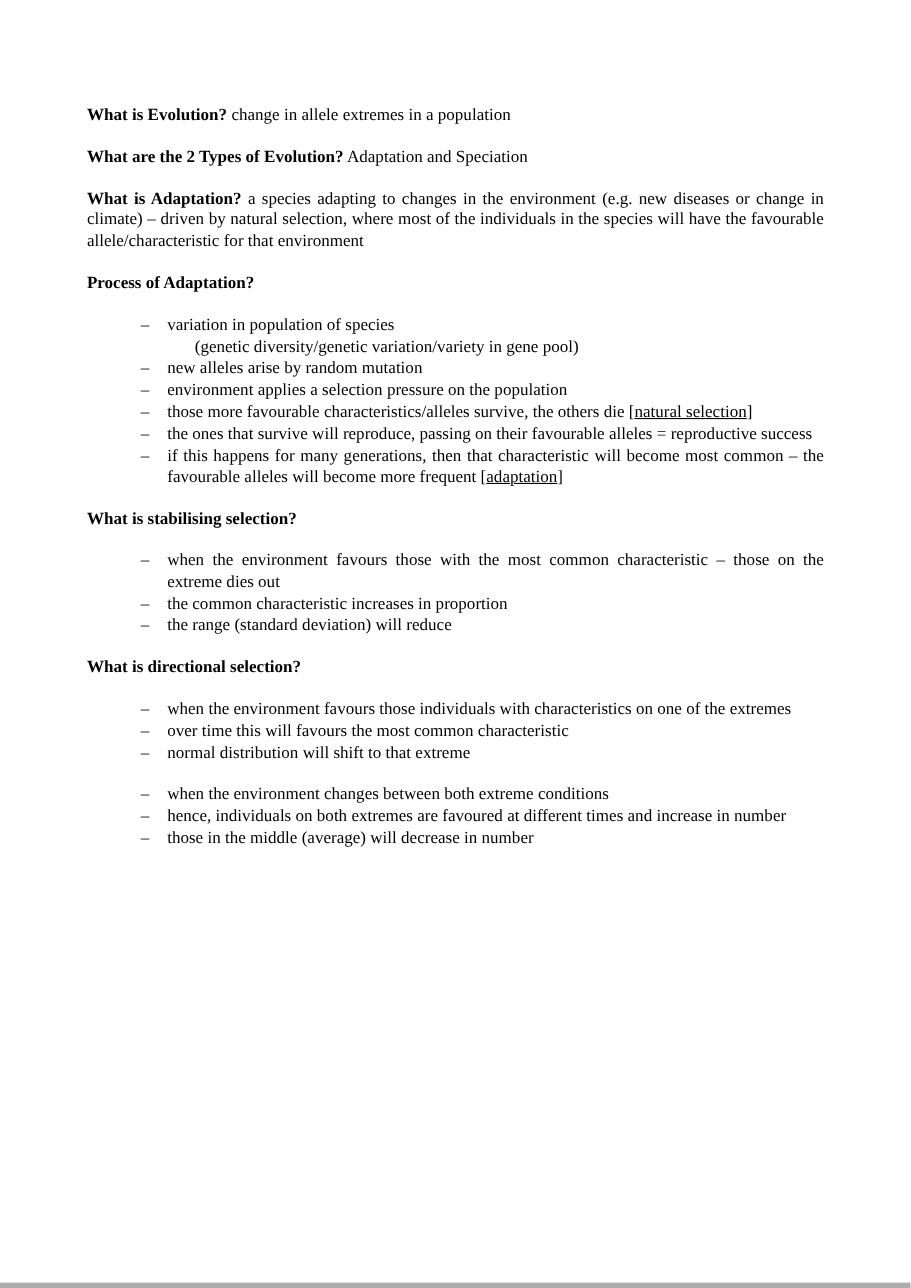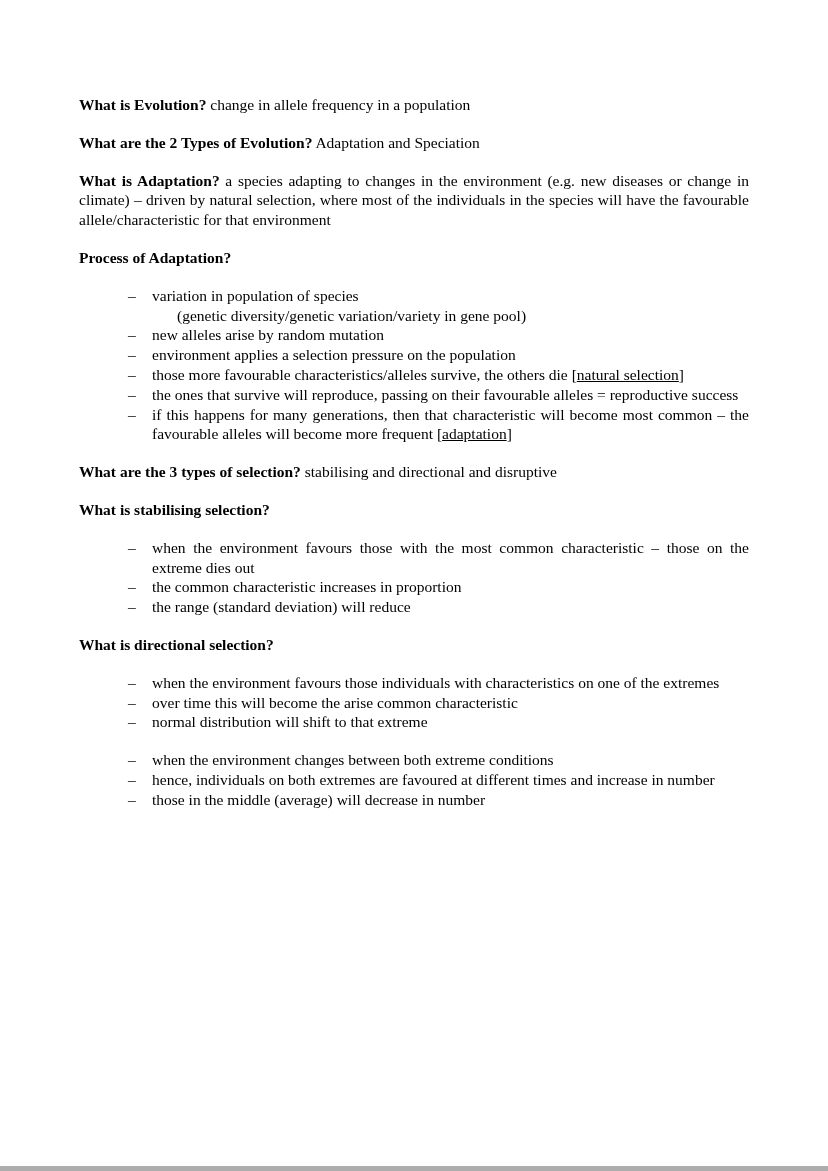--- a/index.html
+++ b/index.html
@@ -38,21 +38,21 @@
     height: 5px;
     background: #adadad;
   }
 </style>
 </head>
 <body>
 
 <div class="page">
   <div class="content">
 
-    <p class="para"><span class="q">What is Evolution?</span> <span>change in allele frequency in a population</span></p>
+    <p class="para"><span class="q">What is Evolution?</span> <span>change in allele extremes in a population</span></p>
 
     <p class="para"><span class="q">What are the 2 Types of Evolution?</span> <span>Adaptation and Speciation</span></p>
 
     <p class="para just"><span class="q">What is Adaptation?</span> <span>a species adapting to changes in the environment (e.g. new diseases or change in climate) – driven by natural selection, where most of the individuals in the species will have the favourable allele/characteristic for that environment</span></p>
 
     <div>
       <p class="para q">Process of Adaptation?</p>
       <div class="bullets">
         <div class="bullet">
           <span class="dash">–</span>
@@ -74,21 +74,20 @@
           <span class="dash">–</span>
           <span class="btext">the ones that survive will reproduce, passing on their favourable alleles = reproductive success</span>
         </div>
         <div class="bullet">
           <span class="dash">–</span>
           <span class="btext"><span>if this happens for many generations, then that characteristic will become most common – the favourable alleles will become more frequent [</span><span class="u">adaptation</span><span>]</span></span>
         </div>
       </div>
     </div>
 
-    <p class="para"><span class="q">What are the 3 types of selection?</span> <span>stabilising and directional and disruptive</span></p>
 
     <div>
       <p class="para q">What is stabilising selection?</p>
       <div class="bullets">
         <div class="bullet">
           <span class="dash">–</span>
           <span class="btext">when the environment favours those with the most common characteristic – those on the extreme dies out</span>
         </div>
         <div class="bullet">
           <span class="dash">–</span>
@@ -103,21 +102,21 @@
 
     <div>
       <p class="para q">What is directional selection?</p>
       <div class="bullets">
         <div class="bullet">
           <span class="dash">–</span>
           <span class="btext">when the environment favours those individuals with characteristics on one of the extremes</span>
         </div>
         <div class="bullet">
           <span class="dash">–</span>
-          <span class="btext">over time this will become the arise common characteristic</span>
+          <span class="btext">over time this will favours the most common characteristic</span>
         </div>
         <div class="bullet">
           <span class="dash">–</span>
           <span class="btext">normal distribution will shift to that extreme</span>
         </div>
       </div>
     </div>
 
     <div>
       <div class="bullets">

